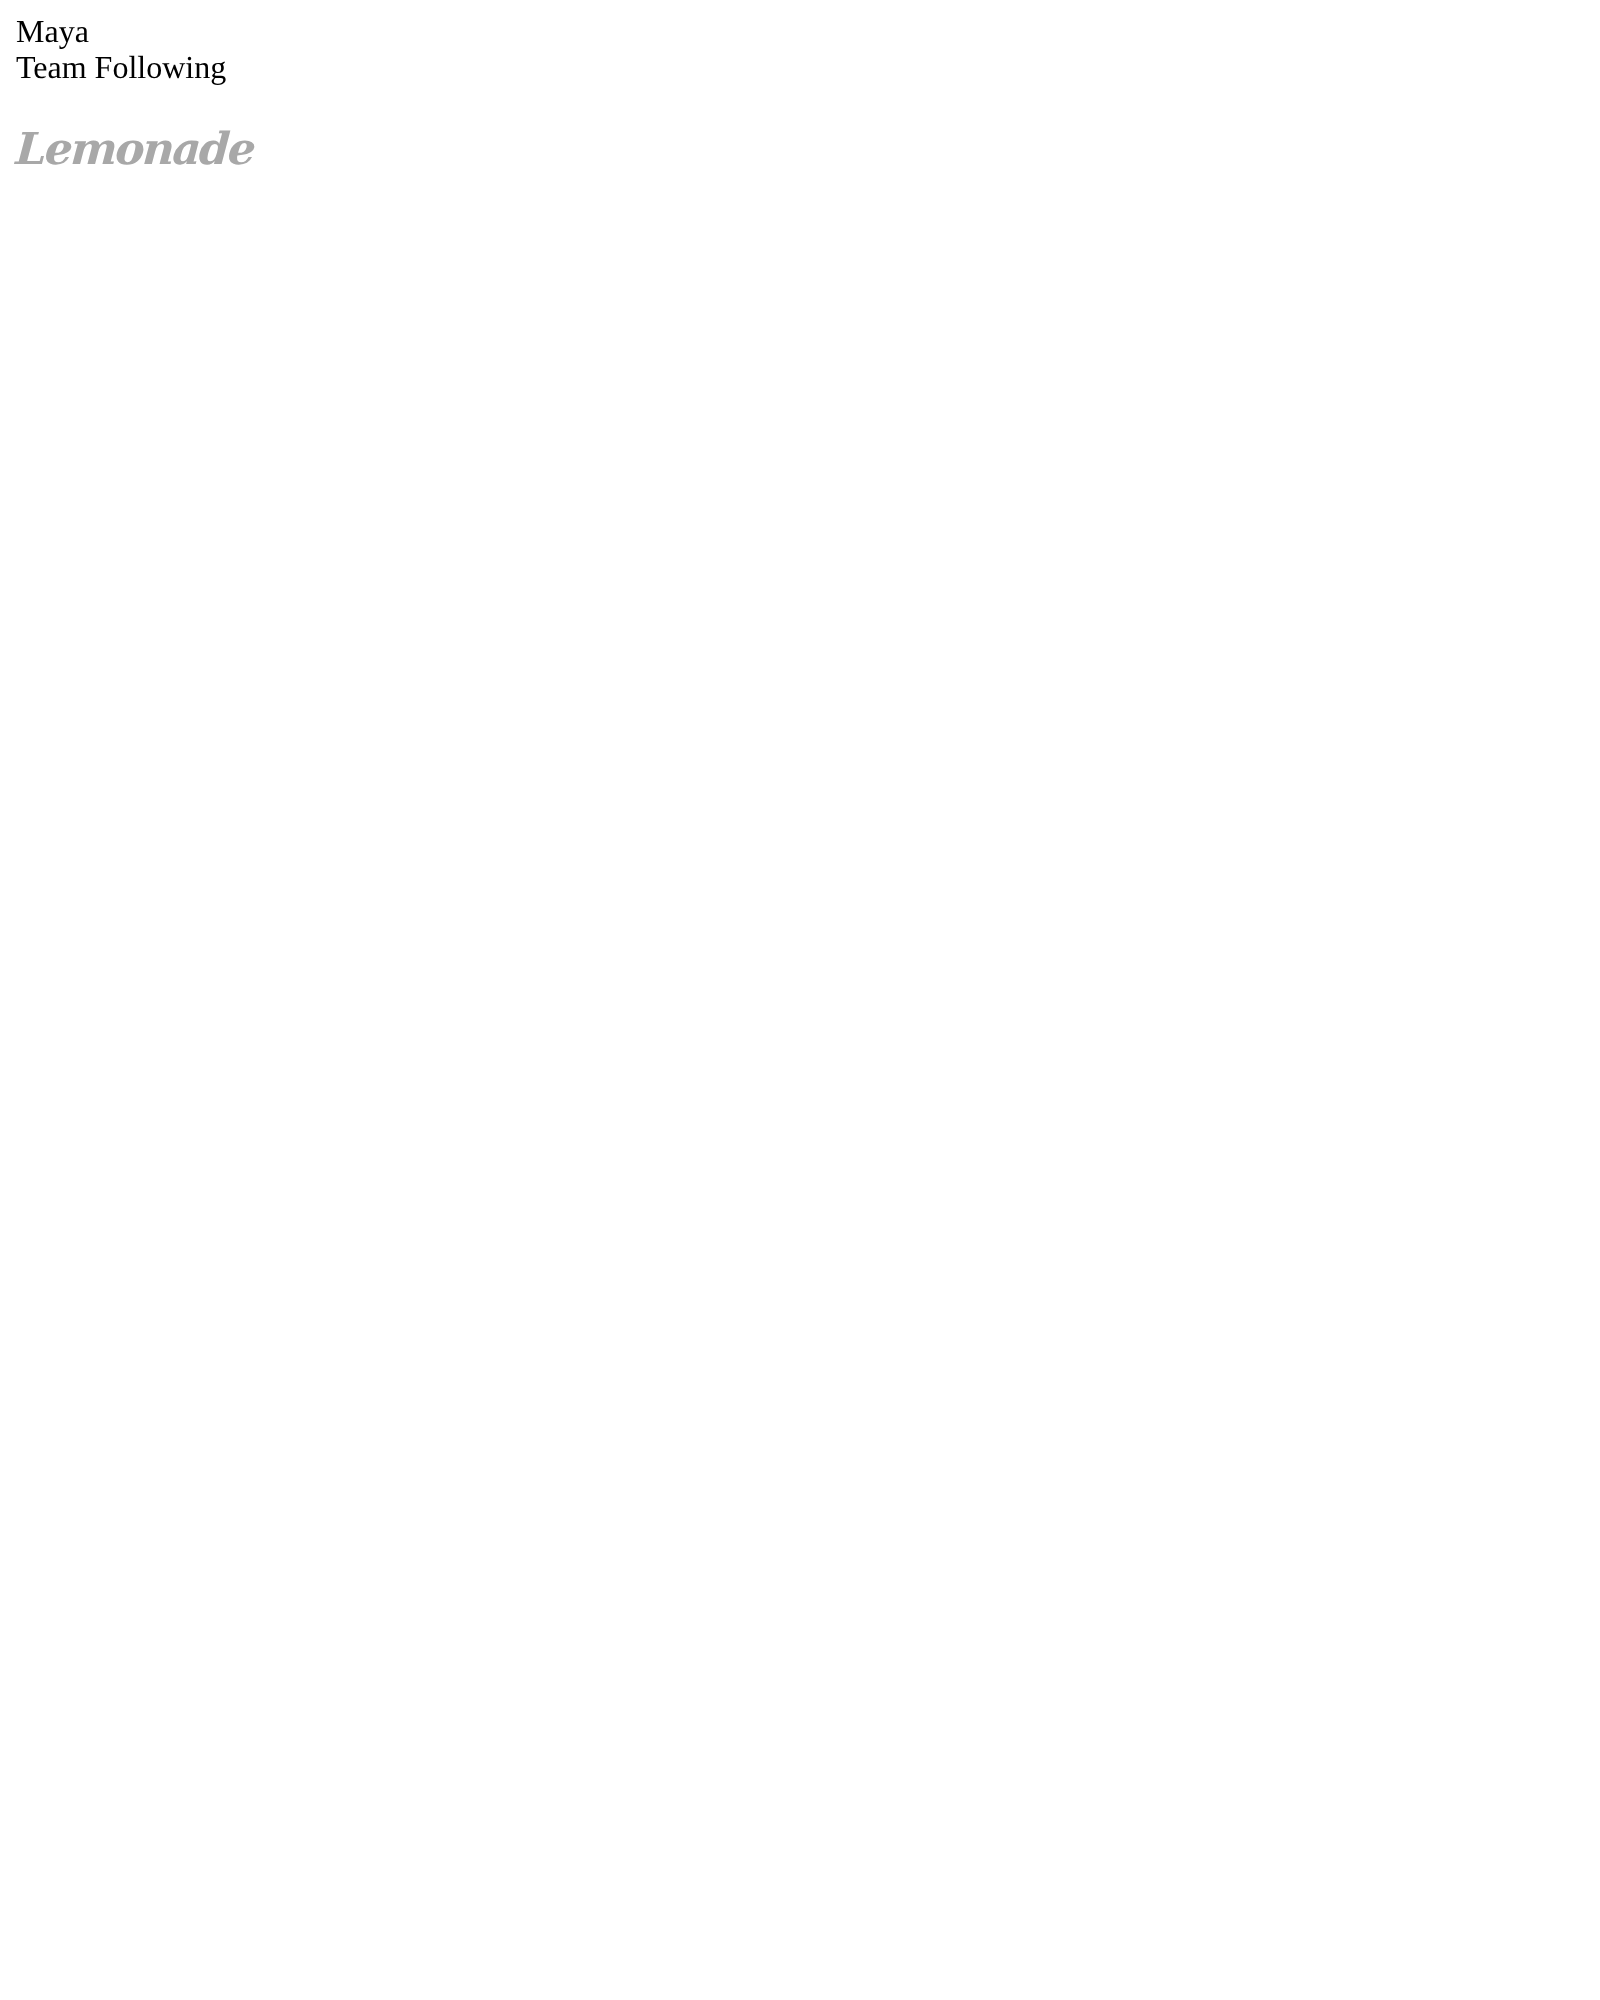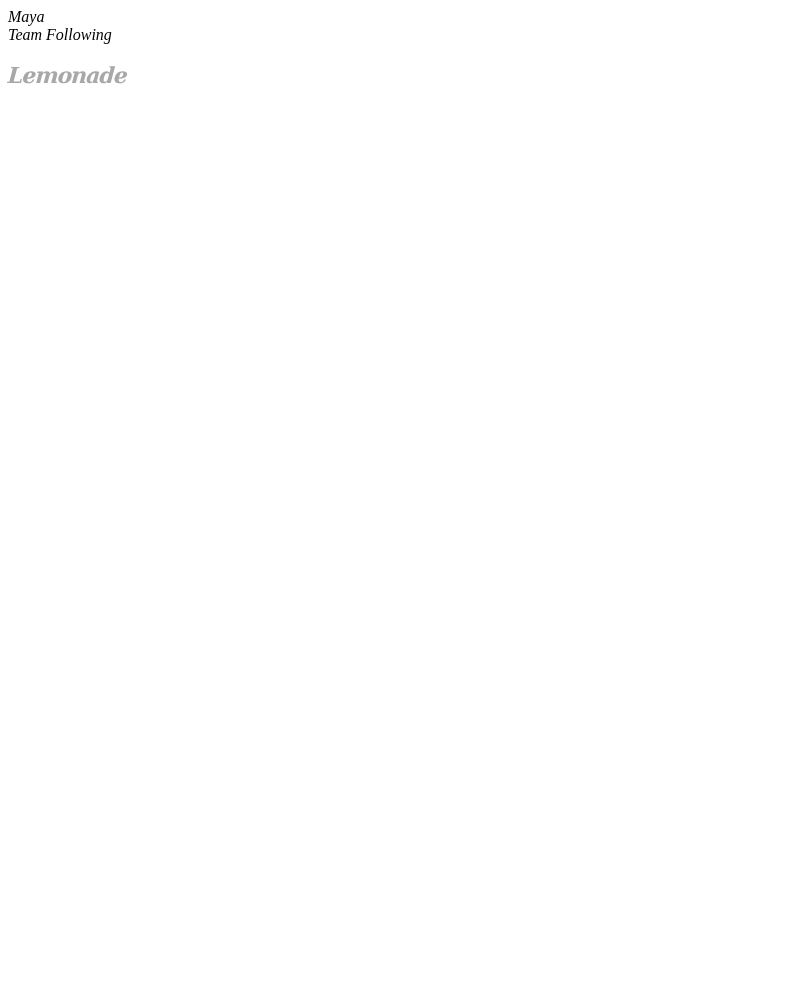--- a/index.html
+++ b/index.html
@@ -18,21 +18,20 @@
     font-family: "Liberation Serif", serif;
     font-size: 16px;
     line-height: 18px;
     color: #000000;
   }
   .email-body p {
     margin: 0 0 18px 0;
   }
   .sender-line {
     display: block;
-    font-style: italic;
   }
   .logo-block {
     margin: 0 0 18px 0;
     padding-top: 2px;
   }
   .lemonade-logo {
     display: inline-block;
     font-family: "DejaVu Serif", serif;
     font-style: italic;
     font-weight: bold;

